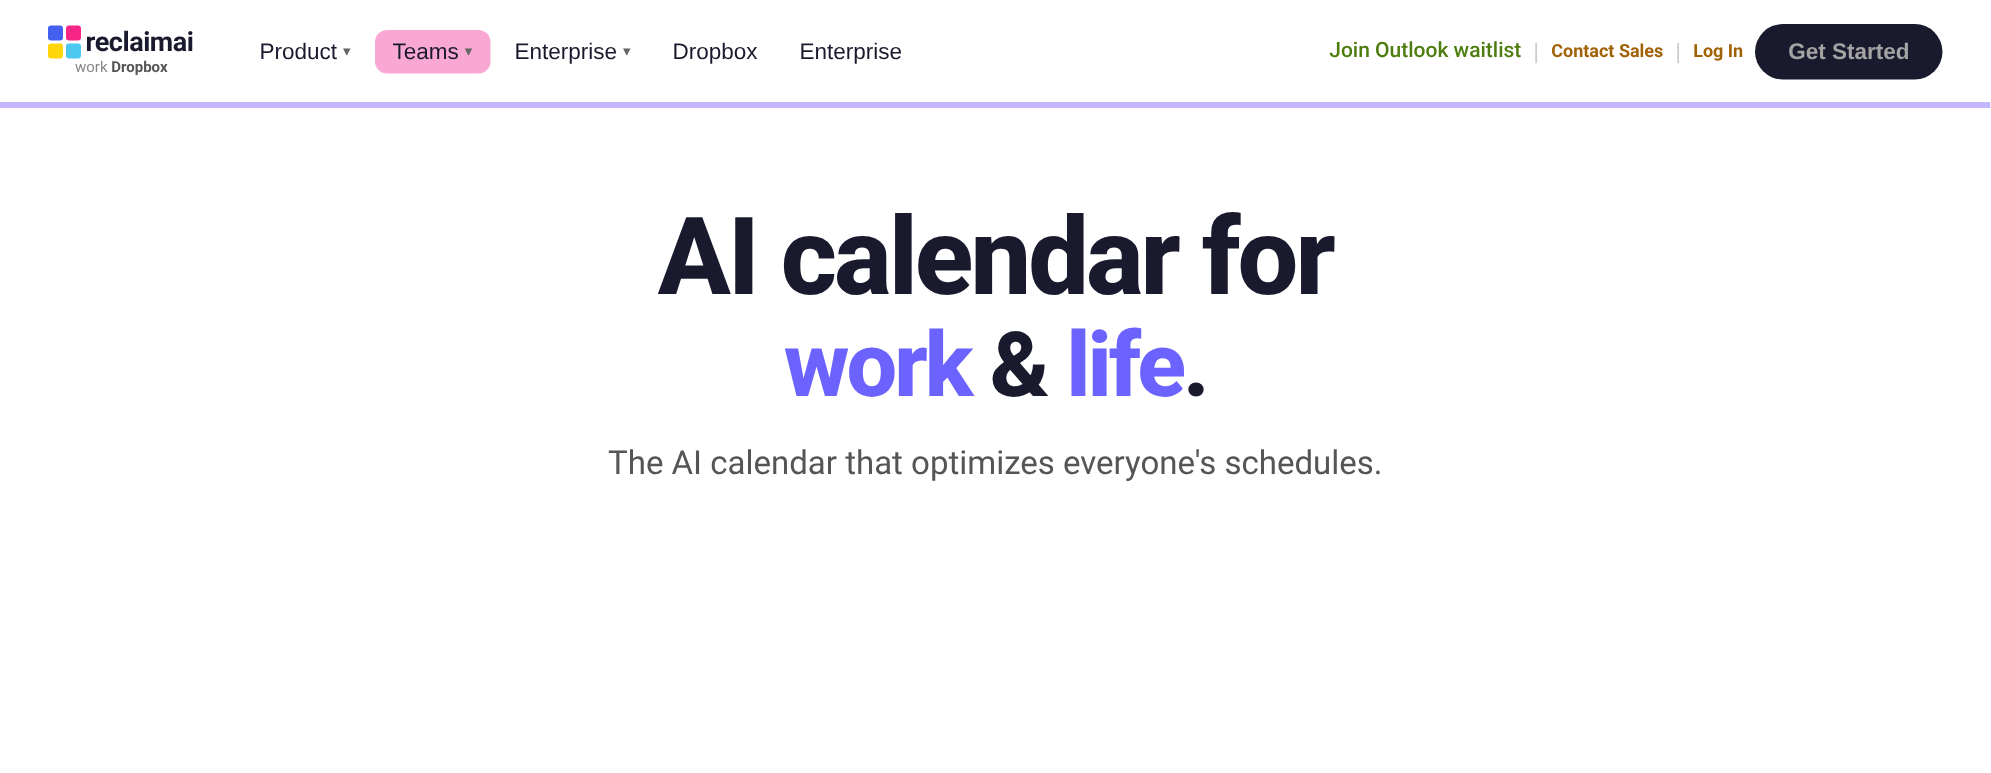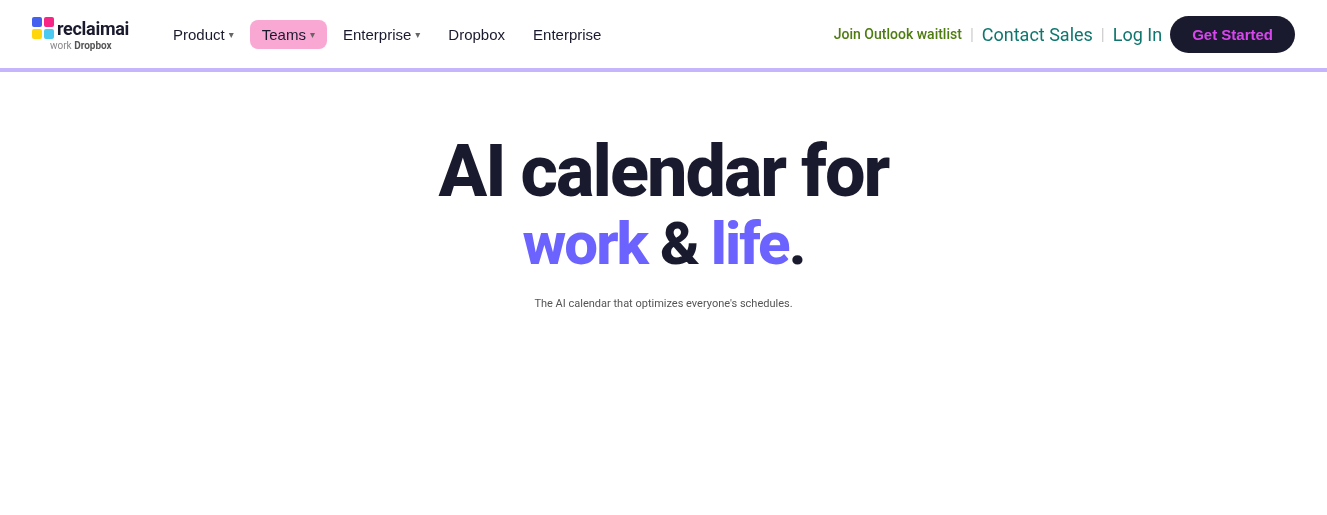--- a/index.html
+++ b/index.html
@@ -90,31 +90,31 @@
       cursor: pointer;
       white-space: nowrap;
     }
 
     .nav-divider {
       color: #ccc;
       font-size: 16px;
     }
 
     .nav-right-plain {
-      font-size: 18px;
-      font-weight: 400;
-      color: #0f766e;
+      font-size: 12px;
+      font-weight: 700;
+      color: #a16207;
       text-decoration: none;
       cursor: pointer;
       white-space: nowrap;
     }
 
     .btn-get-started {
       background: #1a1a2e;
-      color: #d946ef;
+      color: #a3a3a3;
       border: none;
       border-radius: 24px;
       padding: 10px 22px;
       font-size: 15px;
       font-weight: 600;
       cursor: pointer;
       white-space: nowrap;
     }
 
     
@@ -141,21 +141,21 @@
       line-height: 1.1;
       letter-spacing: -2px;
       color: #1a1a2e;
     }
 
     .hero-highlight {
       color: #6c63ff;
     }
 
     .hero-subtext {
-      font-size: 11px;
+      font-size: 22px;
       color: #555;
       margin-top: 20px;
       font-weight: 400;
     }
 
     
     .logo-composite {
       display: flex;
       align-items: center;
       gap: 3px;

